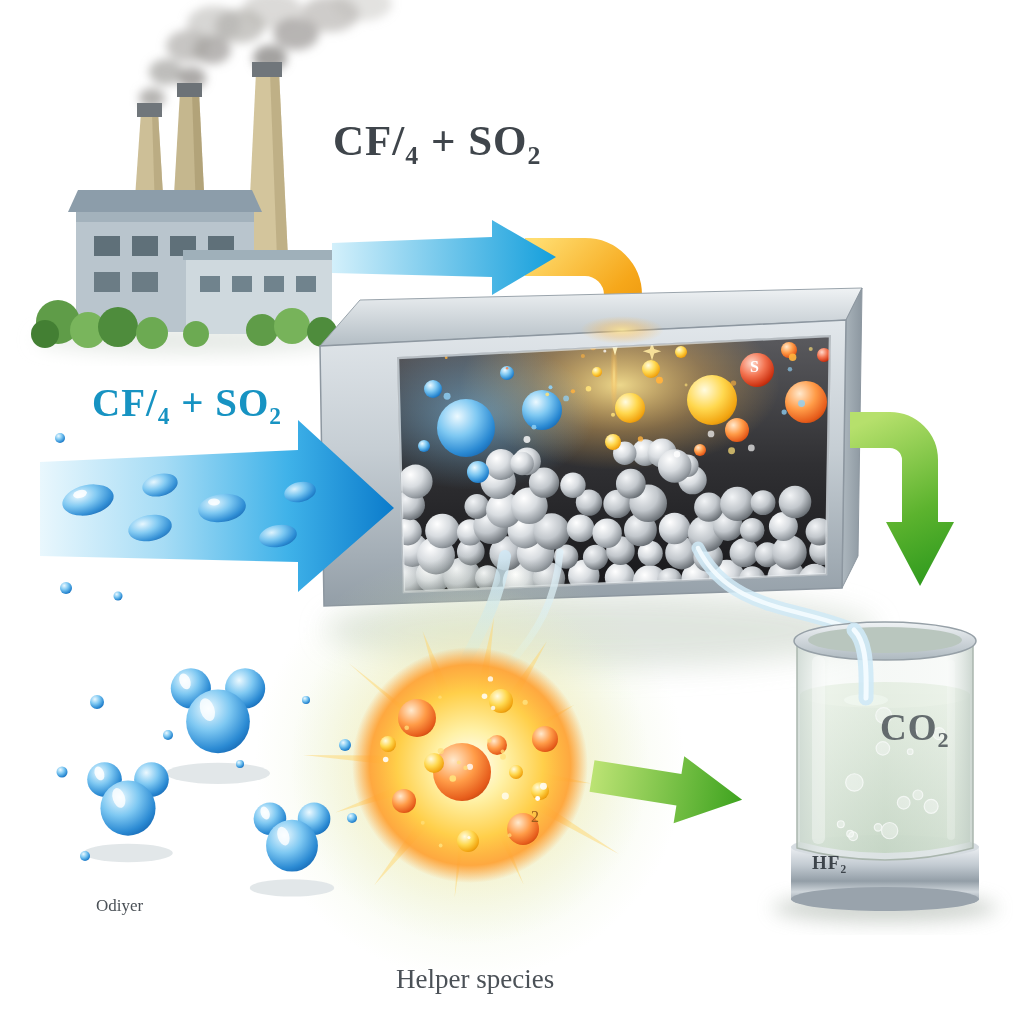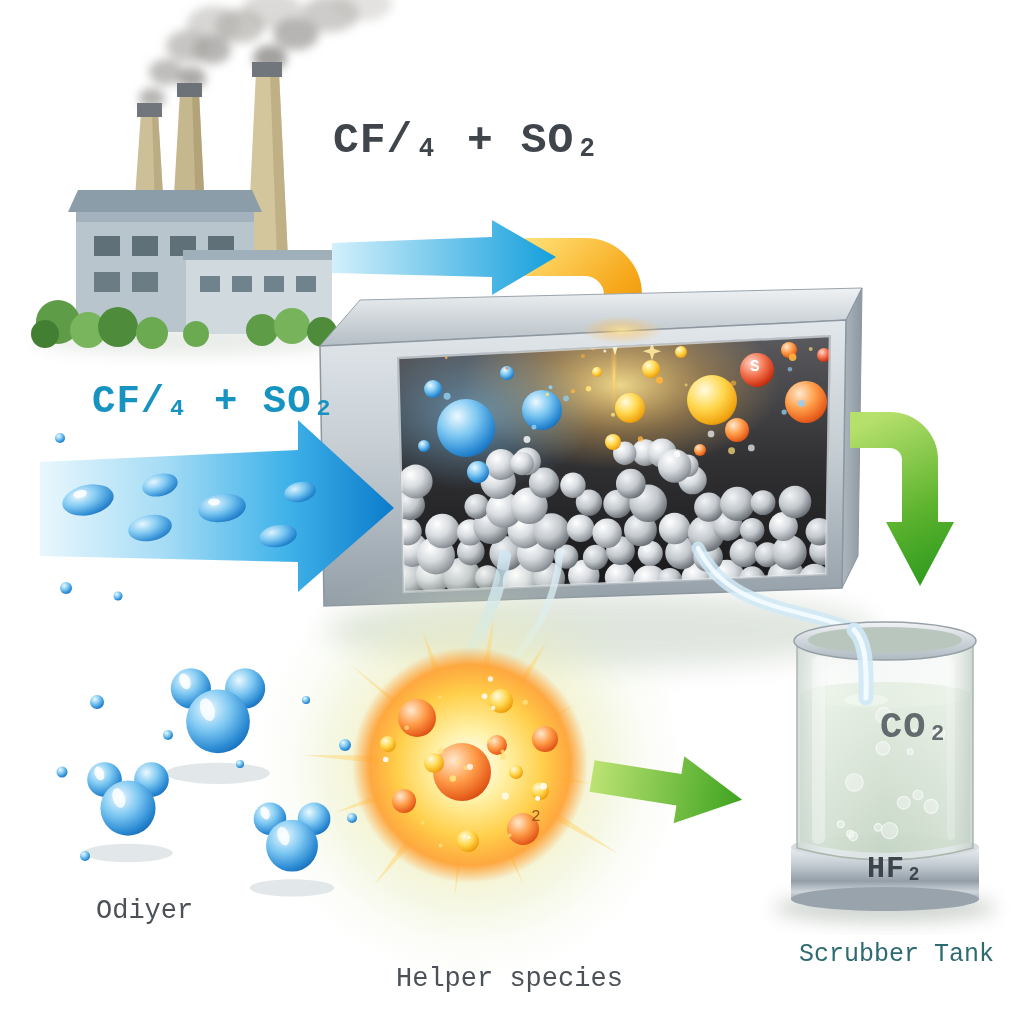--- a/index.html
+++ b/index.html
@@ -1,29 +1,29 @@
 <!DOCTYPE html>
 <html><head>
 <meta charset="utf-8">
 <style>
   *{box-sizing:border-box}
   body{margin:0;background:#ffffff}
   .canvas{
     position:relative;width:1024px;height:1012px;background:#ffffff;
-    overflow:hidden;font-family:Liberation Mono, monospace;
+    overflow:hidden;font-family:Liberation Serif, serif;
   }
   .canvas > svg{position:absolute;left:0;top:0}
   .label{position:absolute;white-space:pre;user-select:none}
   .lbl-top-formula{left:333px;top:116px;font-size:43px;font-weight:bold;color:#3f454b;letter-spacing:1px}
   .lbl-left-formula{left:92px;top:380px;font-size:39px;font-weight:bold;color:#1793c2;letter-spacing:1px}
   .lbl-co2{left:880px;top:706px;font-size:37px;font-weight:bold;color:#4e555a;opacity:.85;letter-spacing:1px}
-  .lbl-hf2{left:867px;top:852px;font-size:30px;font-weight:bold;color:#3d444b;letter-spacing:1px}
+  .lbl-hf2{left:812px;top:852px;font-size:19px;font-weight:bold;color:#3d444b;letter-spacing:1px}
   .lbl-s{left:750px;top:358px;font-size:16px;font-weight:bold;color:#ffffff}
   .lbl-burst2{left:531px;top:808px;font-size:16px;color:#9a5c1c}
-  .lbl-water{left:96px;top:896px;font-size:27px;color:#4b5157}
+  .lbl-water{left:96px;top:896px;font-size:17px;color:#4b5157}
   .lbl-helper{left:396px;top:892px;font-size:27px;color:#4b5157;line-height:1.3}
   .lbl-tank{left:799px;top:940px;font-size:25px;color:#2d6b70}
 </style>
 </head>
 <body>
 
 <div class="canvas">
 <svg width="1024" height="1024" viewBox="0 0 1024 1024">
   <defs>
     <linearGradient id="gTop" x1="0" y1="0" x2="0" y2="1">
@@ -537,14 +537,13 @@
 <div class="label lbl-left-formula">CF/₄ + SO₂</div>
 <div class="label lbl-s">S</div>
 <div class="label lbl-burst2">2</div>
 <div class="label lbl-co2">CO₂</div>
 <div class="label lbl-hf2">HF₂</div>
 <div class="label lbl-water">Odiyer</div>
 <div class="label lbl-helper">
   <div>Helper species</div>
   
 </div>
-<div class="label lbl-tank">Scrubber Tank</div>
 </div>
 
 </body></html>

